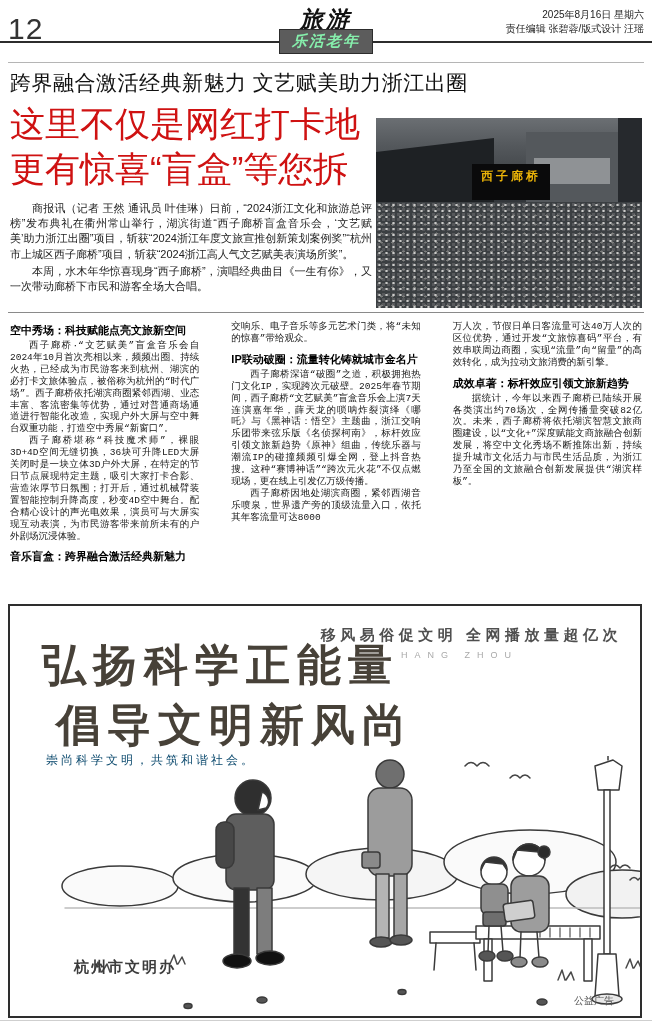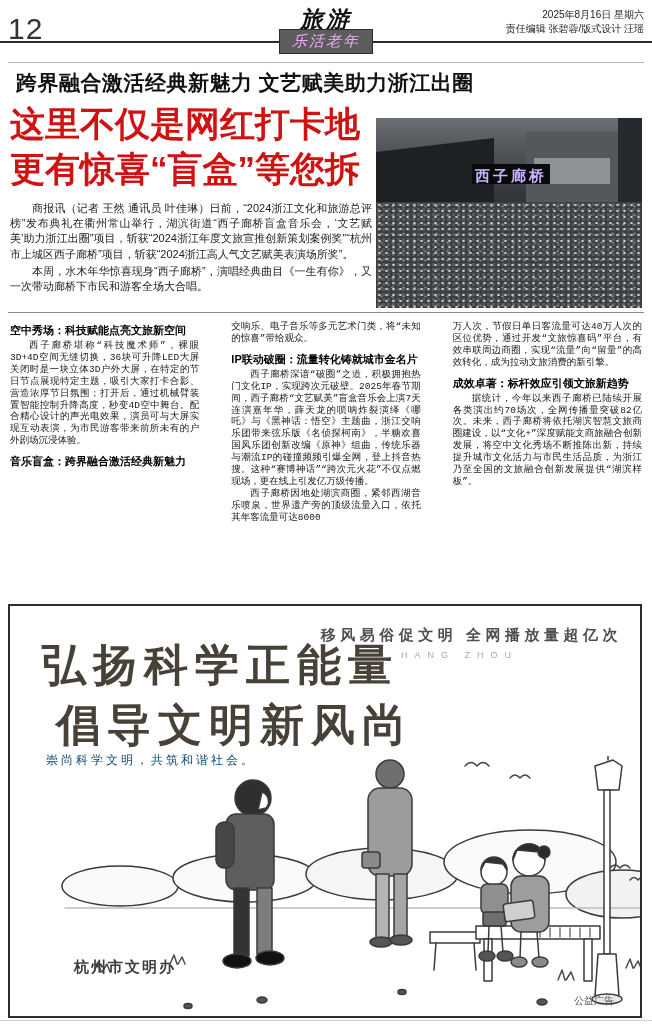--- a/index.html
+++ b/index.html
@@ -6,46 +6,46 @@
   .page{position:relative;width:652px;height:1024px;background:#fff;margin:0 auto;
         font-family:"Liberation Sans","DejaVu Sans",sans-serif;color:#1a1a1a;overflow:hidden;}
 
   
   .page-num{position:absolute;left:8px;top:12px;font-size:30px;color:#333;letter-spacing:1px;}
   .section-title{position:absolute;left:0;right:0;top:4px;text-align:center;
                  font-size:23px;font-weight:700;letter-spacing:3px;color:#111;font-style:italic;}
   .date-line{position:absolute;right:8px;top:8px;text-align:right;font-size:10px;color:#222;line-height:14px;}
   .header-rule{position:absolute;left:0;right:0;top:41px;height:2px;background:#2c2c2c;}
   .logo-box{position:absolute;left:50%;top:29px;transform:translateX(-50%);
-            background:#5c5c5c;color:#f0abfc;border:1px solid #2c2c2c;padding:2px 12px;
+            background:#5c5c5c;color:#86efac;border:1px solid #2c2c2c;padding:2px 12px;
             font-family:"Liberation Serif","DejaVu Serif",serif;font-style:italic;
-            font-weight:400;font-size:15px;letter-spacing:2px;white-space:nowrap;}
+            font-weight:700;font-size:15px;letter-spacing:2px;white-space:nowrap;}
 
   
   .article-top-rule{position:absolute;left:8px;right:8px;top:62px;height:1px;background:#b5b5b5;}
-  .kicker{position:absolute;left:16px;top:69px;font-size:21px;font-weight:700;color:#111;letter-spacing:0.5px;white-space:nowrap;}
-  .headline{position:absolute;left:10px;top:101px;width:364px;font-weight:700;
+  .kicker{position:absolute;left:10px;top:69px;font-size:21px;font-weight:400;color:#111;letter-spacing:0.5px;white-space:nowrap;}
+  .headline{position:absolute;left:10px;top:101px;width:364px;font-weight:400;
             font-size:35px;line-height:45px;letter-spacing:0px;white-space:nowrap;}
   .lede{position:absolute;left:10px;top:201px;width:362px;font-size:11px;line-height:15.2px;
         text-align:justify;text-justify:inter-ideograph;color:#222;}
   .lede p{margin:0 0 2px 0;text-indent:2em;}
 
   
   .photo{position:absolute;left:376px;top:118px;width:266px;height:190px;overflow:hidden;
          background:linear-gradient(180deg,#6b6f73 0%,#55595d 14%,#33373b 40%,#2c3034 100%);}
   .ph-left{position:absolute;left:0;top:20px;width:118px;height:100px;background:#1e2124;
            clip-path:polygon(0 14%,100% 0,100% 100%,0 100%);}
   .ph-left::after{content:"";position:absolute;left:4px;right:8px;bottom:6px;height:26px;opacity:.8;
            background:repeating-linear-gradient(90deg,#6a6a66 0 7px,#24262a 7px 16px);}
   .ph-right{position:absolute;right:24px;top:14px;width:92px;height:108px;background:#54585c;}
   .ph-right::before{content:"";position:absolute;left:8px;right:8px;top:26px;height:26px;background:#8f9295;}
   .ph-right::after{content:"";position:absolute;left:2px;right:2px;bottom:4px;height:12px;background:#b7babc;}
   .ph-tower{position:absolute;right:0;top:0;width:24px;height:132px;background:#26292d;}
-  .ph-sign{position:absolute;left:96px;top:46px;width:78px;height:20px;background:#0a0a0b;
-           color:#c4b5fd;font-size:15px;font-weight:700;letter-spacing:3px;text-align:center;line-height:24px;}
+  .ph-sign{position:absolute;left:96px;top:46px;width:78px;height:36px;background:#0a0a0b;
+           color:#eab308;font-size:12px;font-weight:700;letter-spacing:3px;text-align:center;line-height:24px;}
   .ph-crowd{position:absolute;left:0;right:0;bottom:0;height:106px;background-color:#3b3f42;
            background-image:radial-gradient(rgba(225,225,222,.85) 1px,transparent 1.4px),
                             radial-gradient(rgba(150,150,148,.7) 1px,transparent 1.5px),
                             radial-gradient(rgba(90,92,95,.9) 1.4px,transparent 2px);
            background-size:7px 6px,11px 9px,5px 5px;}
 
   .mid-rule{position:absolute;left:8px;right:8px;top:312px;height:1px;background:#8a8a8a;}
 
   
   .columns{position:absolute;left:10px;top:321px;width:632px;height:278px;display:flex;gap:32px;overflow:hidden;}
@@ -100,27 +100,28 @@
     <div class="ph-right"></div>
     <div class="ph-sign">西子廊桥</div>
     <div class="ph-crowd"></div>
   </div>
 
   <div class="mid-rule"></div>
 
   <div class="columns">
     <div class="col">
       <h3 class="first">空中秀场：科技赋能点亮文旅新空间</h3>
+      <p>西子廊桥·“文艺赋美”盲盒音乐会自2024年10月首次亮相以来，频频出圈、持续火热，已经成为市民游客来到杭州、湖滨的必打卡文旅体验点，被俗称为杭州的“时代广场”。西子廊桥依托湖滨商圈紧邻西湖、业态丰富、客流密集等优势，通过对普通商场通道进行智能化改造，实现户外大屏与空中舞台双重功能，打造空中秀展“新窗口”。</p>
       <p>西子廊桥堪称“科技魔术师”，裸眼3D+4D空间无缝切换，36块可升降LED大屏关闭时是一块立体3D户外大屏，在特定的节日节点展现特定主题，吸引大家打卡合影、营造浓厚节日氛围；打开后，通过机械臂装置智能控制升降高度，秒变4D空中舞台。配合精心设计的声光电效果，演员可与大屏实现互动表演，为市民游客带来前所未有的户外剧场沉浸体验。</p>
       <h3>音乐盲盒：跨界融合激活经典新魅力</h3>
     </div>
     <div class="col">
       <p class="cont">交响乐、电子音乐等多元艺术门类，将“未知的惊喜”带给观众。</p>
       <h3>IP联动破圈：流量转化铸就城市金名片</h3>
-      <p>西子廊桥深谙“破圈”之道，积极拥抱热门文化IP，实现跨次元破壁。2025年春节期间，西子廊桥“文艺赋美”盲盒音乐会上演7天连演嘉年华，薛天龙的唢呐炸裂演绎《哪吒》与《黑神话：悟空》主题曲，浙江交响乐团带来弦乐版《名侦探柯南》，半糖欢喜国风乐团创新改编《原神》组曲，传统乐器与潮流IP的碰撞频频引爆全网，登上抖音热搜。这种“赛博神话”“跨次元火花”不仅点燃现场，更在线上引发亿万级传播。</p>
+      <p>西子廊桥深谙“破圈”之道，积极拥抱热门文化IP，实现跨次元破壁。2025年春节期间，西子廊桥“文艺赋美”盲盒音乐会上演7天连演嘉年华，薛天龙的唢呐炸裂演绎《哪吒》与《黑神话：悟空》主题曲，浙江交响乐团带来弦乐版《名侦探柯南》，标杆效应引领文旅新趋势《原神》组曲，传统乐器与潮流IP的碰撞频频引爆全网，登上抖音热搜。这种“赛博神话”“跨次元火花”不仅点燃现场，更在线上引发亿万级传播。</p>
       <p>西子廊桥因地处湖滨商圈，紧邻西湖音乐喷泉，世界遗产旁的顶级流量入口，依托其年客流量可达8000</p>
     </div>
     <div class="col">
       <p class="cont">万人次，节假日单日客流量可达40万人次的区位优势，通过开发“文旅惊喜码”平台，有效串联周边商圈，实现“流量”向“留量”的高效转化，成为拉动文旅消费的新引擎。</p>
       <h3>成效卓著：标杆效应引领文旅新趋势</h3>
       <p>据统计，今年以来西子廊桥已陆续开展各类演出约70场次，全网传播量突破82亿次。未来，西子廊桥将依托湖滨智慧文旅商圈建设，以“文化+”深度赋能文商旅融合创新发展，将空中文化秀场不断推陈出新，持续提升城市文化活力与市民生活品质，为浙江乃至全国的文旅融合创新发展提供“湖滨样板”。</p>
     </div>
   </div>
 
   <div class="ad">

